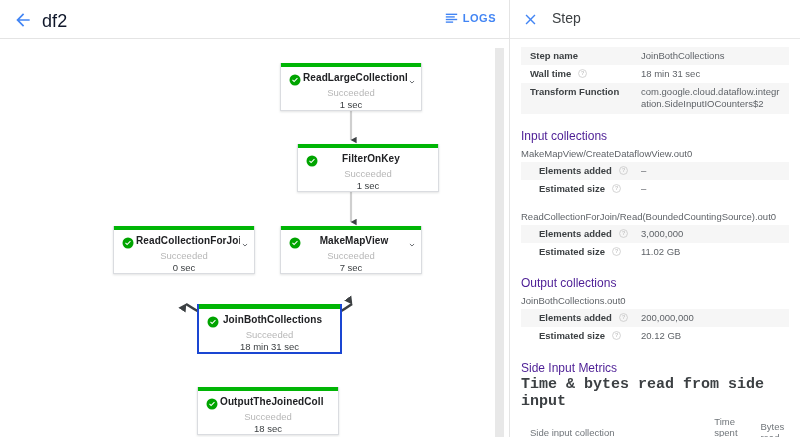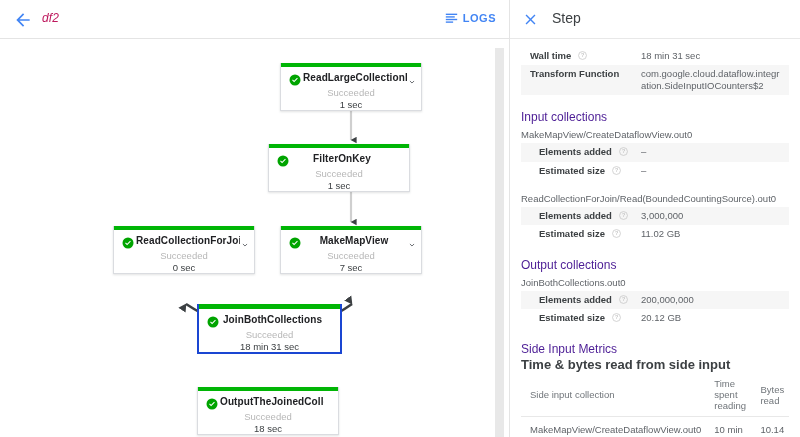--- a/index.html
+++ b/index.html
@@ -21,21 +21,21 @@
   #topbar {
     position:absolute; left:0; top:0; width:510px; height:39px;
     background:#fff; border-bottom:1px solid #e4e4e4;
   }
   #back-arrow {
     position:absolute; left:13px; top:10px; width:20px; height:20px;
     cursor:pointer;
   }
   #job-title {
     position:absolute; left:42px; top:11px;
-    font-size:12px; color:#be185d; letter-spacing:.1px;font-style:italic;
+    font-size:18px; color:#0f172a; letter-spacing:.1px;
   }
   #logs-button {
     position:absolute; right:14px; top:11px;
     display:flex; align-items:center; gap:5px;
     color:#4285f4; cursor:pointer;
   }
   #logs-icon { display:block; width:13px; height:13px; }
   #logs-label { font-size:11px; font-weight:bold; letter-spacing:.5px; color:#4285f4; }
 
   
@@ -119,21 +119,21 @@
   .kvtable td.k.ind { padding-left:18px; }
   .helpicon { display:inline-block; width:9px; height:9px; vertical-align:-1px; margin-left:4px; }
 
   .section-title {
     font-size:12px; color:#4c1d95; margin:15px 0 5px 11px; font-weight:normal;
   }
   .coll-name {
     font-size:9.5px; color:#5f6368; margin:0 11px 3px 11px; word-break:break-all;
   }
   .subhead {
-    font-size:13px; color:#3c4043; font-weight:bold; margin:1px 0 3px 11px;
+    font-size:15px; color:#3c4043; font-weight:bold; margin:1px 0 3px 11px;font-family:Liberation Mono, monospace;
   }
 
   .sitable { width:268px; margin:0 11px; border-collapse:collapse; }
   .sitable th {
     font-size:9.5px; font-weight:normal; color:#70757a;
     text-align:left; padding:3px 4px 5px 9px;
     border-bottom:1px solid #e8e8e8;
   }
   .sitable td {
     font-size:9.5px; color:#5f6368; padding:7px 4px 7px 9px;
@@ -205,21 +205,21 @@
           <span class="chev">
             <svg viewBox="0 0 24 24" width="10" height="10">
                 <path d="M7 9.5l5 5 5-5" fill="none" stroke="#5f6368" stroke-width="2.2"></path>
               </svg>
           </span>
         </div>
         <div class="status">Succeeded</div>
         <div class="dur">1 sec</div>
       </div>
 
-      <div class="node" style="left:268px; top:105px; width:142px;">
+      <div class="node" style="left:297px; top:105px; width:142px;">
         <div class="bar"></div>
         <div class="row1">
           <span class="check">
             <svg viewBox="0 0 24 24" width="12" height="12">
                 <circle cx="12" cy="12" r="11" fill="#00a400"></circle>
                 <path d="M10.2 16.3l-4-4 1.4-1.4 2.6 2.6 6-6 1.4 1.4z" fill="#fff"></path>
               </svg>
           </span>
           <span class="nodename">FilterOnKey</span>
           <span class="chev"></span>
@@ -315,20 +315,24 @@
           <path d="M19 6.4L17.6 5 12 10.6 6.4 5 5 6.4 10.6 12 5 17.6 6.4 19 12 13.4 17.6 19 19 17.6 13.4 12z" fill="#4285f4"></path>
         </svg>
       </span>
       <div id="panel-title">Step</div>
     </div>
 
     <div id="panel-body">
 
       <table class="kvtable">
         <tbody>
+            <tr class="shade">
+          <td class="k">Step name</td>
+          <td class="v">JoinBothCollections</td>
+        </tr>
         <tr>
           <td class="k">
             <span>Wall time</span>
             <span class="helpicon">
               <svg viewBox="0 0 24 24" width="9" height="9">
                     <circle cx="12" cy="12" r="10.5" fill="none" stroke="#c5c5c5" stroke-width="2"></circle>
                     <text x="12" y="17" font-size="14" fill="#c5c5c5" text-anchor="middle" font-family="Liberation Sans, sans-serif">?</text>
                   </svg>
             </span>
           </td>

